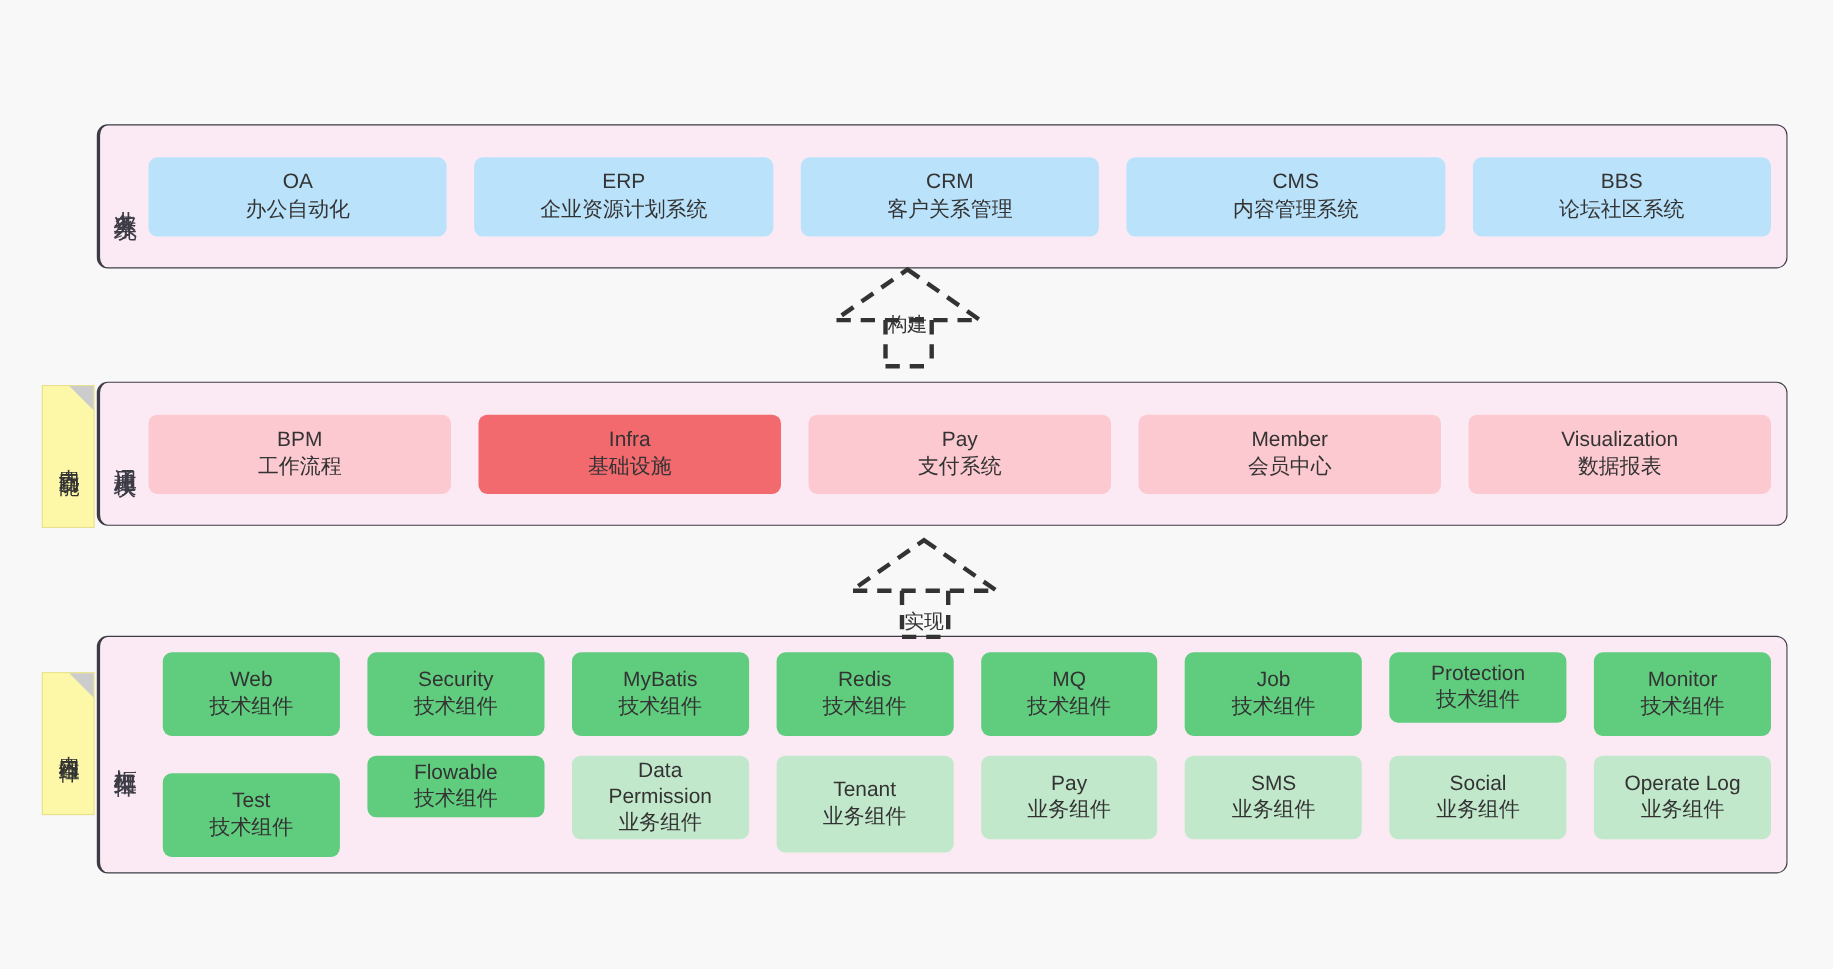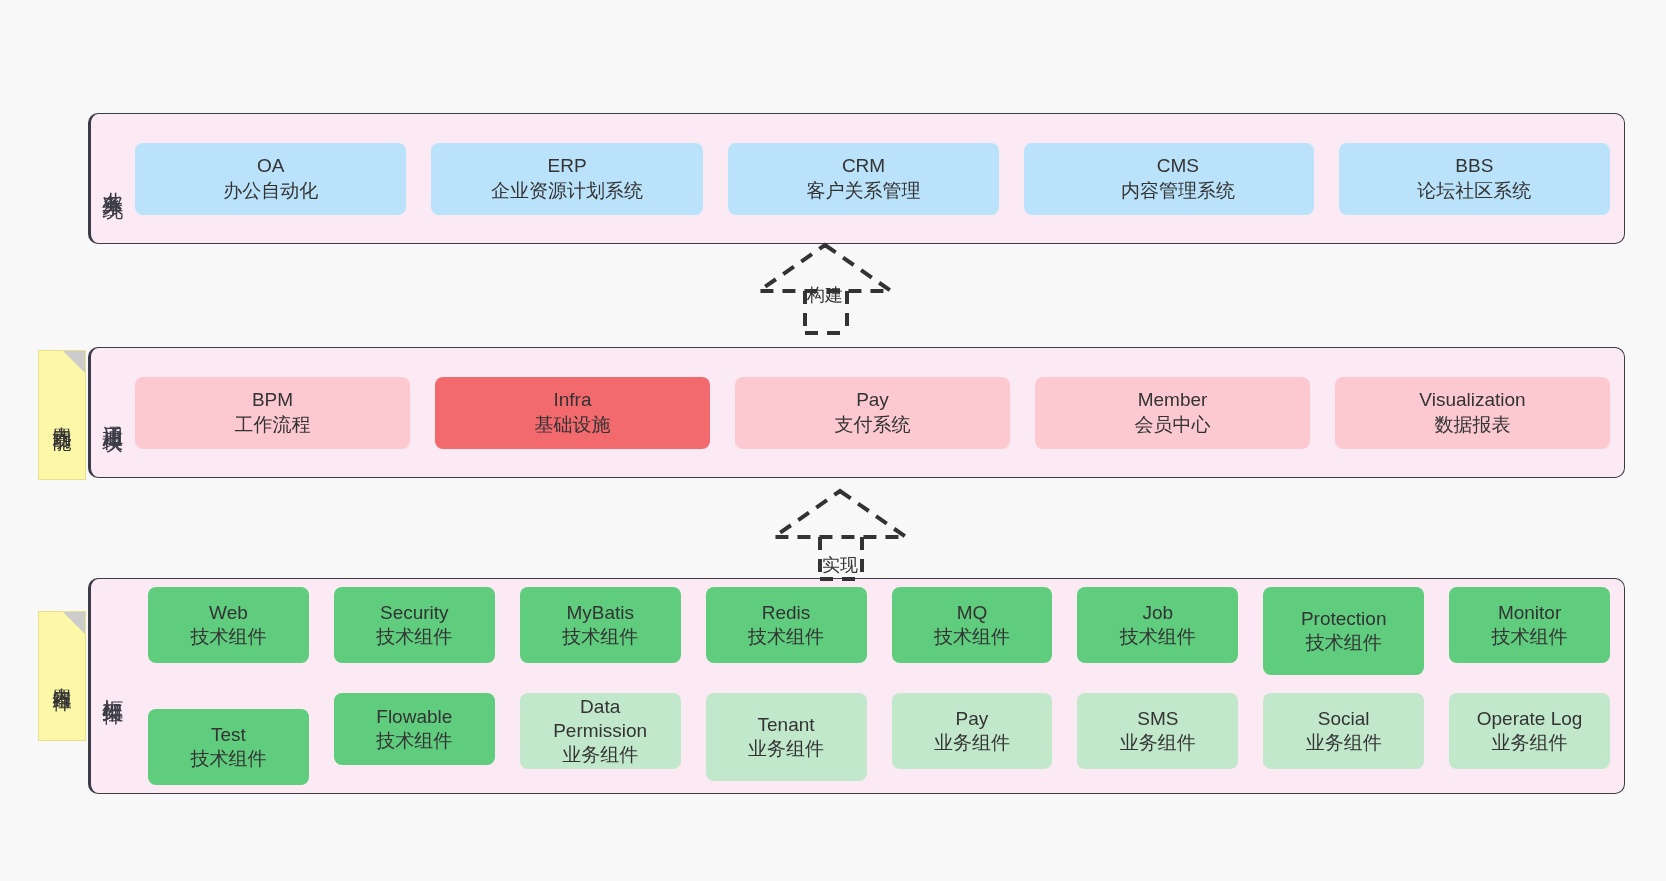--- a/index.html
+++ b/index.html
@@ -240,36 +240,36 @@
           <span class="ln">技术组件</span>
         </div>
         <div class="node c-green" style="height:76px;">
           <span class="ln">MQ</span>
           <span class="ln">技术组件</span>
         </div>
         <div class="node c-green" style="height:76px;">
           <span class="ln">Job</span>
           <span class="ln">技术组件</span>
         </div>
-        <div class="node c-green" style="height:88px;text-align:right;">
+        <div class="node c-green" style="height:64px;text-align:right;">
           <span class="ln">Protection</span>
           <span class="ln">技术组件</span>
         </div>
         <div class="node c-green" style="height:76px;">
           <span class="ln">Monitor</span>
           <span class="ln">技术组件</span>
         </div>
       </div>
 
       <div class="row" style="gap:25px;">
         <div class="node c-green" style="height:76px;margin-top:16px;">
           <span class="ln">Test</span>
           <span class="ln">技术组件</span>
         </div>
-        <div class="node c-green" style="height:72px;">
+        <div class="node c-green" style="height:56px;">
           <span class="ln">Flowable</span>
           <span class="ln">技术组件</span>
         </div>
         <div class="node c-greenlite" style="height:76px;">
           <span class="ln" style="max-width:105px;">Data Permission</span>
           <span class="ln">业务组件</span>
         </div>
         <div class="node c-greenlite" style="height:88px;">
           <span class="ln">Tenant</span>
           <span class="ln">业务组件</span>

